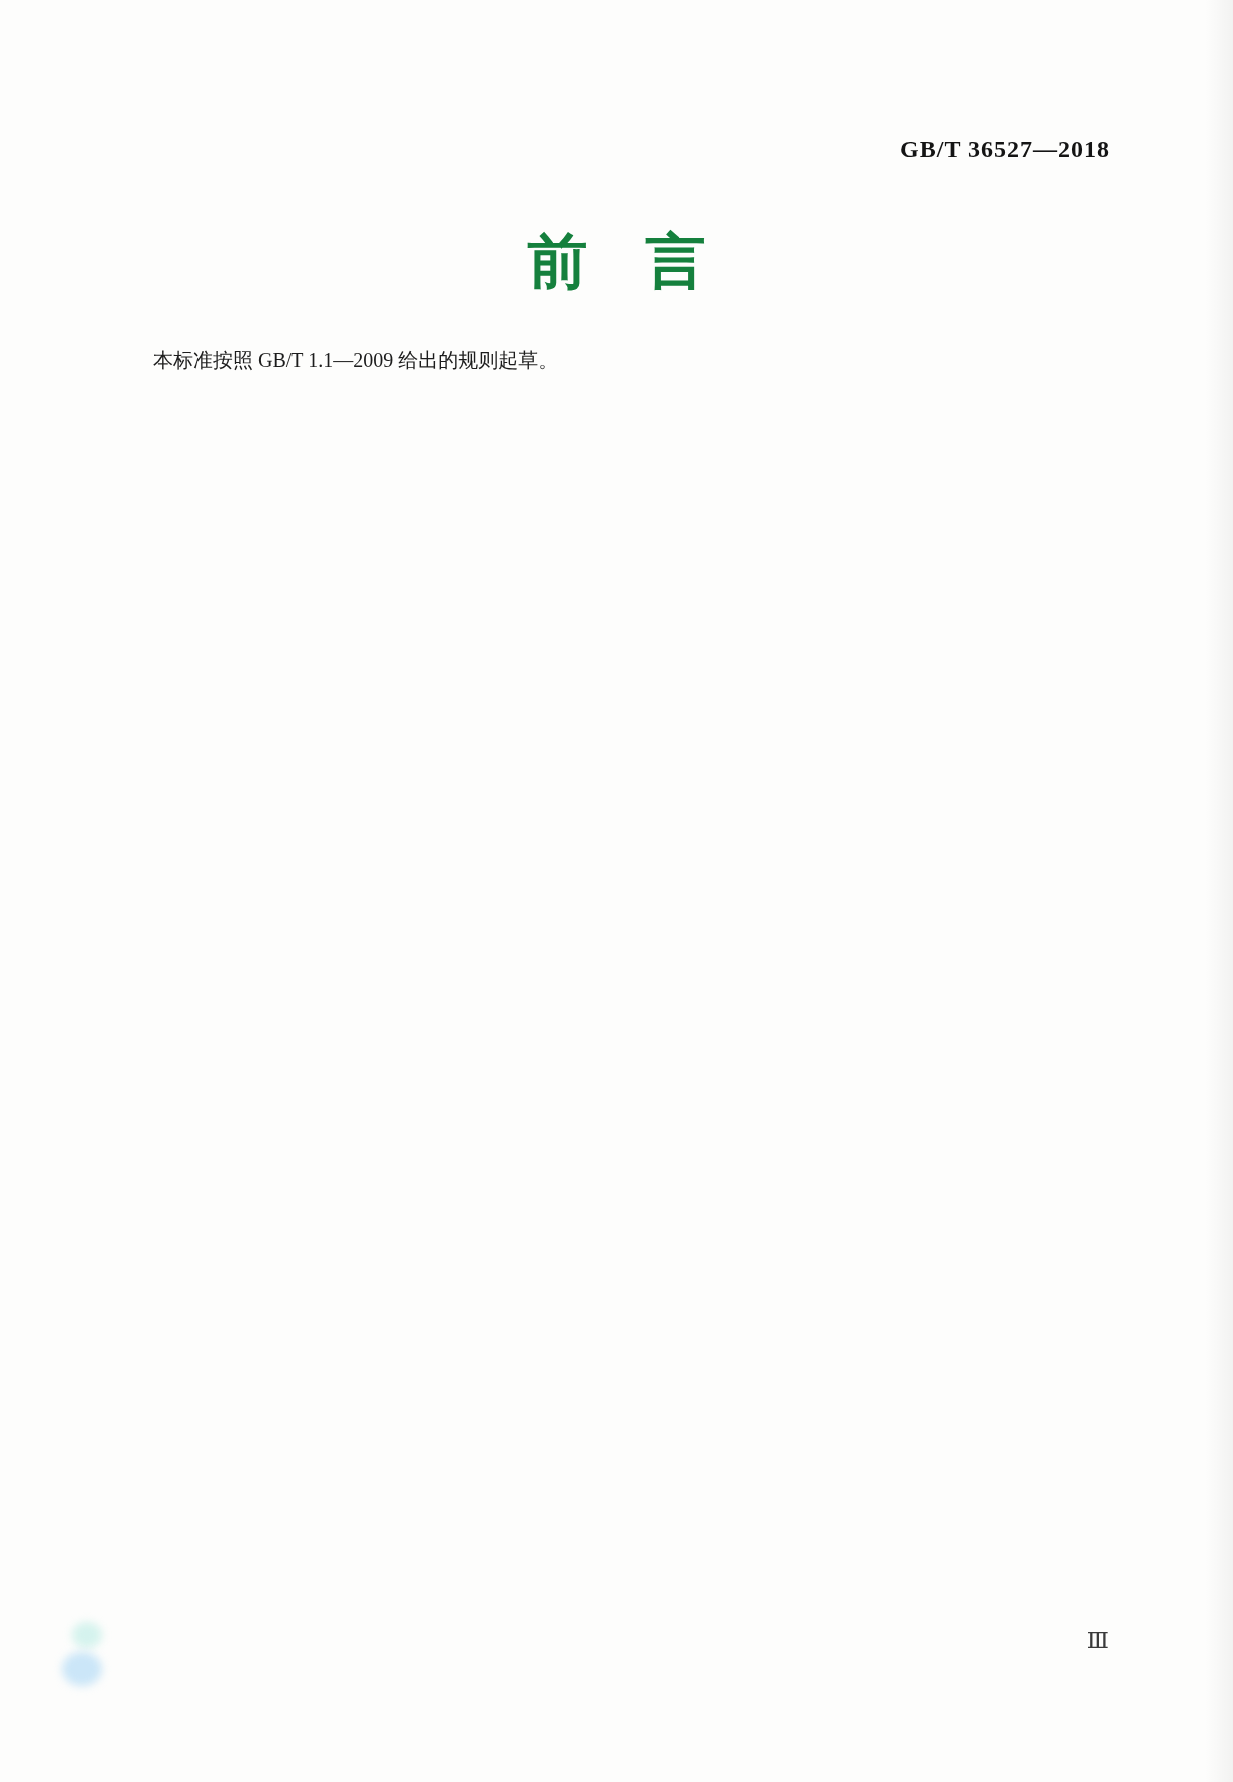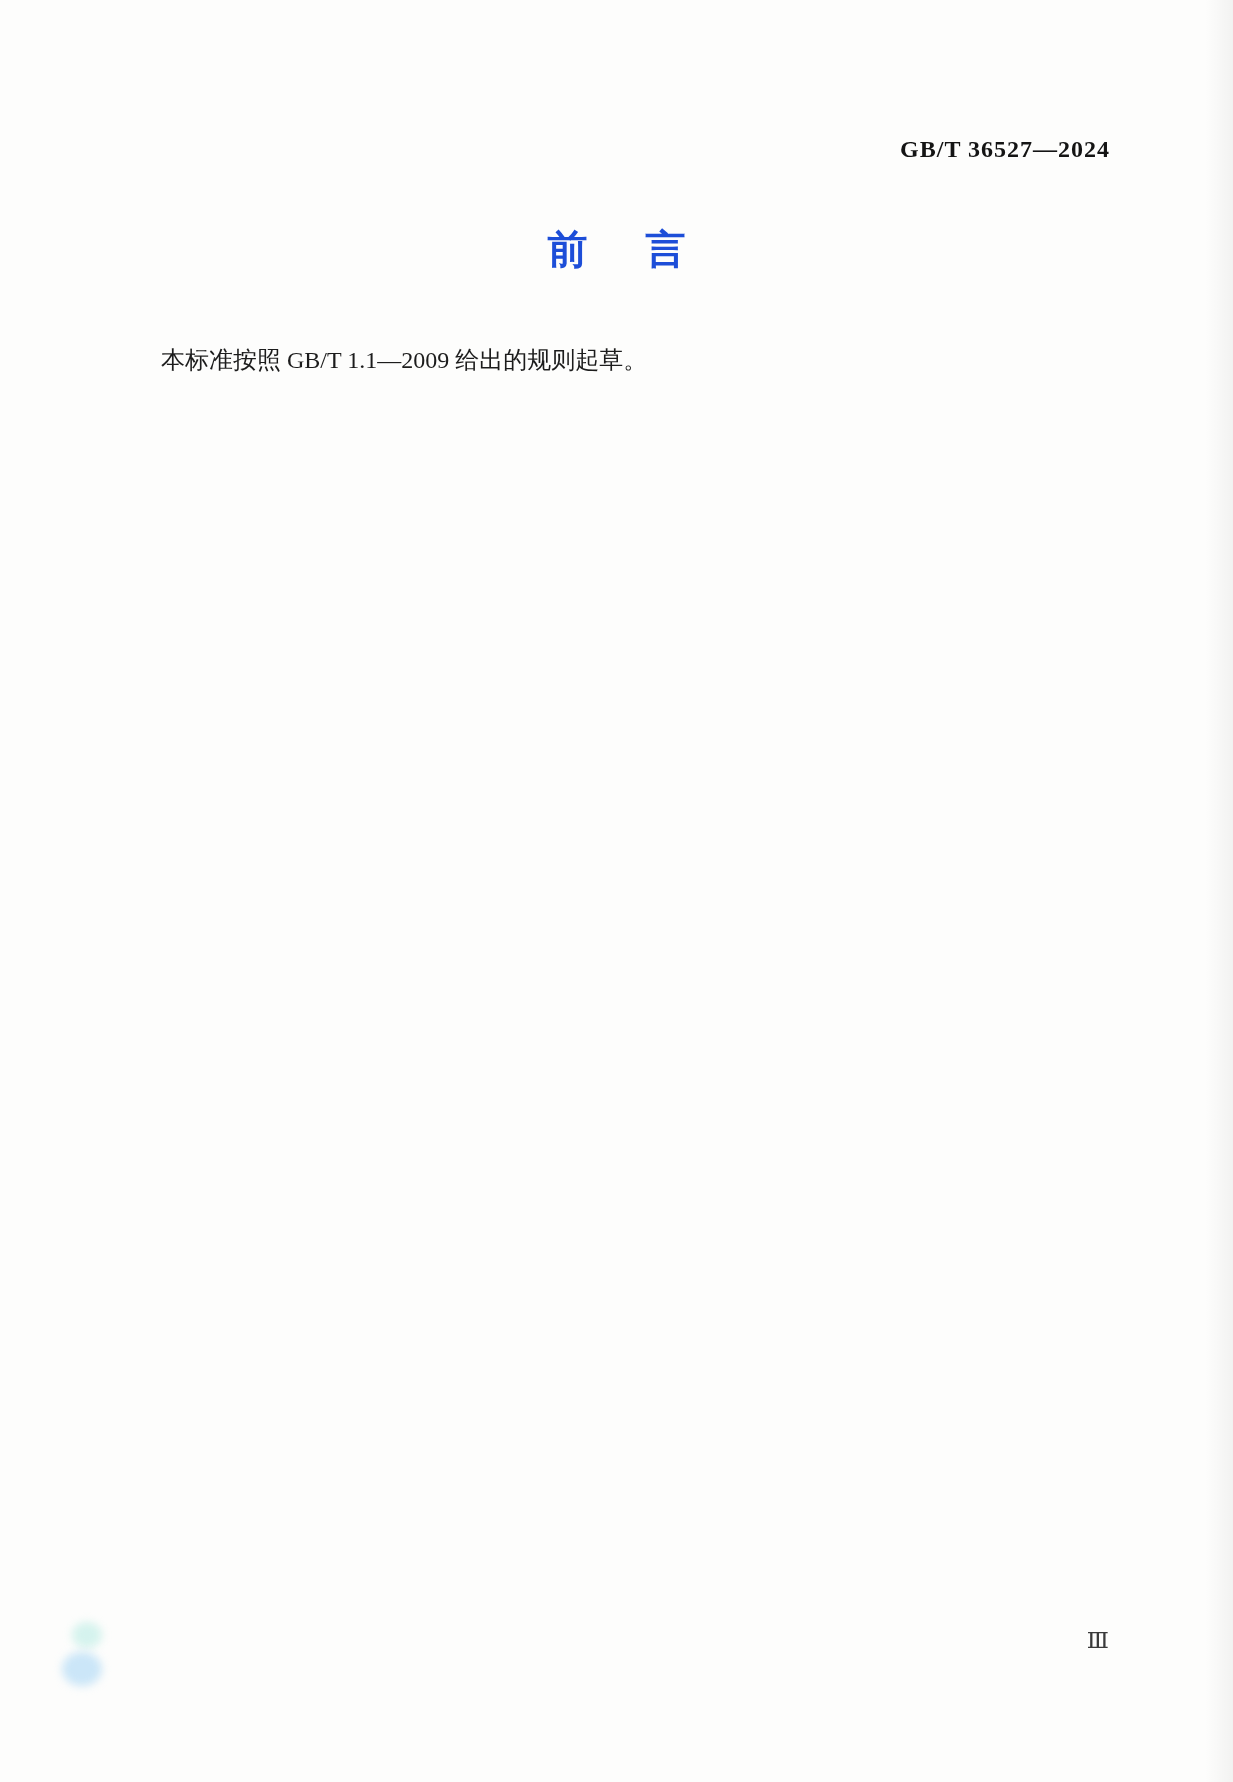--- a/index.html
+++ b/index.html
@@ -25,34 +25,34 @@
     letter-spacing: 1px;
     color: #141414;
   }
   .doc-title {
     position: absolute;
     top: 222px; left: 0; width: 100%;
     text-align: center;
   }
   .doc-title .title-text {
     display: inline-block;
-    font-size: 40px;
+    font-size: 60px;
     font-weight: bold;
     letter-spacing: 58px;
     margin-right: -58px; 
-    color: #1d4ed8;
+    color: #15803d;
   }
   .body-text {
     position: absolute;
     top: 343px; left: 113px;
     width: 998px;
   }
   .body-text p {
     margin: 0;
-    font-size: 24px;
+    font-size: 20px;
     line-height: 35.4px;
     text-align: justify;
     text-justify: inter-ideograph;
     text-indent: 2em;
     color: #1c1c1c;
   }
   .page-number {
     position: absolute;
     bottom: 128px; right: 123px;
     font-size: 23px;
@@ -72,21 +72,21 @@
   .blob-2 {
     left: 62px; top: 1652px; width: 40px; height: 34px;
     background: rgba(170, 215, 245, 0.6);
   }
 </style>
 </head>
 <body>
 
 <div class="scan-edge"></div>
 
-<div class="doc-number">GB/T 36527—2024</div>
+<div class="doc-number">GB/T 36527—2018</div>
 
 <div class="doc-title">
   <span class="title-text">前言</span>
 </div>
 
 <div class="body-text">
   <p>本标准按照 GB/T 1.1—2009 给出的规则起草。</p>
 </div>
 
 <div class="watermark-blob blob-1"></div>

